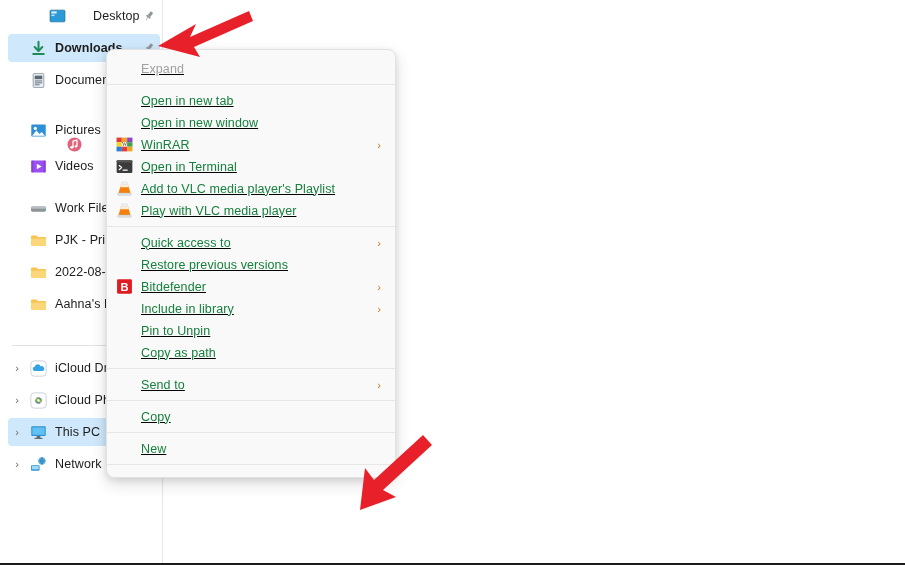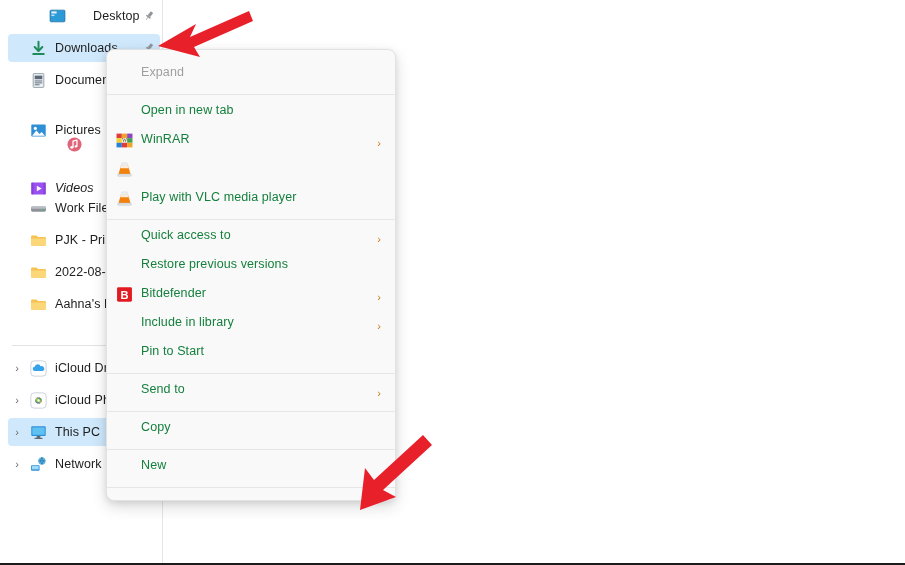--- a/index.html
+++ b/index.html
@@ -144,24 +144,26 @@
     box-shadow: 0 6px 16px rgba(0,0,0,0.14), 0 2px 6px rgba(0,0,0,0.09);
     padding: 0;
     box-sizing: border-box;
     overflow: hidden;
   }
 
   .menu-item {
     position: relative;
     height: 21px;
     display: flex;
+    align-items: center;
     padding: 0 8px 0 6px;
     box-sizing: border-box;
-    margin: 8px 2px;
+    margin: 1px 2px;
     border-radius: 4px;
+    text-decoration: underline;
   }
 
   .menu-item.disabled .menu-label { color: #a0a0a0; }
 
   .menu-ic {
     width: 18px;
     min-width: 18px;
     height: 16px;
     margin-right: 8px;
     display: flex;
@@ -225,21 +227,21 @@
         </div>
         <div class="nav-pin" style="top: 2px;">
           <svg width="12" height="12" viewBox="0 0 16 16">
             <g transform="rotate(38 8 8)">
               <rect x="6" y="1.6" width="4" height="6.6" rx="0.6" fill="#8f959b"></rect>
               <rect x="4.6" y="8.2" width="6.8" height="2.1" rx="0.8" fill="#8f959b"></rect>
               <rect x="7.55" y="10.3" width="0.9" height="4" fill="#8f959b"></rect>
             </g>
           </svg>
         </div>
-        <div class="nav-row selected" style="top: 34px;">
+        <div class="nav-row selected" style="top: 34px; font-weight: bold;">
           <span class="nav-chevron hidden">›</span>
           <span class="nav-icon">
             <svg class="ic" width="17" height="17" viewBox="0 0 16 16">
               <path d="M8 1.6 L8 8.6" stroke="#1f8a5a" stroke-width="1.9" stroke-linecap="round"></path>
               <path d="M4.4 6.6 L8 10.3 L11.6 6.6" fill="none" stroke="#1f8a5a" stroke-width="1.9" stroke-linecap="round" stroke-linejoin="round"></path>
               <path d="M3 13.2 L13 13.2" stroke="#1f8a5a" stroke-width="1.8" stroke-linecap="round"></path>
             </svg>
           </span>
           <span class="nav-label">Downloads</span>
         </div>
@@ -282,21 +284,21 @@
             <svg class="ic" width="17" height="17" viewBox="0 0 16 16">
               <circle cx="8" cy="8" r="6.6" fill="#e0637a"></circle>
               <path d="M10.3 3.8 L10.3 9.6" stroke="#ffffff" stroke-width="1.2" stroke-linecap="round"></path>
               <path d="M10.3 3.8 L6.6 4.8 L6.6 10.5" stroke="#ffffff" stroke-width="1.2" fill="none" stroke-linejoin="round"></path>
               <ellipse cx="5.5" cy="10.7" rx="1.5" ry="1.2" fill="#ffffff"></ellipse>
               <ellipse cx="9.3" cy="9.8" rx="1.3" ry="1.05" fill="#ffffff"></ellipse>
             </svg>
           </span>
           <span class="nav-label">Music</span>
         </div>
-        <div class="nav-row" style="top: 174px; font-style: italic;">
+        <div class="nav-row" style="top: 152px;">
           <span class="nav-chevron hidden">›</span>
           <span class="nav-icon">
             <svg class="ic" width="17" height="17" viewBox="0 0 16 16">
               <rect x="1.2" y="2.4" width="13.6" height="11.2" rx="1" fill="#9a4ff0"></rect>
               <rect x="1.2" y="2.4" width="2" height="11.2" fill="#7a33d0" opacity="0.55"></rect>
               <rect x="12.8" y="2.4" width="2" height="11.2" fill="#7a33d0" opacity="0.55"></rect>
               <polygon points="6.4,5.4 11,8 6.4,10.6" fill="#ffffff"></polygon>
             </svg>
           </span>
           <span class="nav-label">Videos</span>
@@ -405,20 +407,24 @@
   <div class="menu-pad-top"></div>
   <div id="menu-rows">
       <div class="menu-item disabled">
         <span class="menu-ic"></span>
         <span class="menu-label">Expand</span>
       </div>
       <div class="menu-sep"></div>
       <div class="menu-item">
         <span class="menu-ic"></span>
         <span class="menu-label">Open in new tab</span>
+      </div>
+      <div class="menu-item">
+        <span class="menu-ic"></span>
+        <span class="menu-label">Open in new window</span>
       </div>
       <div class="menu-item">
         <span class="menu-ic">
           <svg class="ic" width="17" height="17" viewBox="0 0 16 16">
             <rect x="0.5" y="1.5" width="15" height="13" fill="#ffffff"></rect>
             <rect x="0.5" y="1.5" width="5" height="4.3" fill="#e23b3b"></rect>
             <rect x="5.5" y="1.5" width="5" height="4.3" fill="#f0a32b"></rect>
             <rect x="10.5" y="1.5" width="5" height="4.3" fill="#8e44c4"></rect>
             <rect x="0.5" y="5.8" width="5" height="4.3" fill="#f0d22b"></rect>
             <rect x="5.5" y="5.8" width="5" height="4.3" fill="#f4f2ee"></rect>
@@ -428,36 +434,48 @@
             <rect x="10.5" y="10.1" width="5" height="4.4" fill="#f0a32b"></rect>
             <text x="8" y="9.6" font-size="5.2" font-family="Liberation Serif, serif" text-anchor="middle" fill="#6a3a14">W</text>
           </svg>
         </span>
         <span class="menu-label">WinRAR</span>
         <span class="submenu-arrow">›</span>
       </div>
       <div class="menu-item">
         <span class="menu-ic">
           <svg class="ic" width="17" height="17" viewBox="0 0 16 16">
-            <path d="M5.6 1.8 H10.4 L11.3 4.4 H4.7 Z" fill="#f0f0f0" stroke="#cfcfcf" stroke-width="0.4"></path>
-            <path d="M4.5 4.6 L11.5 4.6 L13.6 12.3 H2.4 Z" fill="#f2820d"></path>
-            <path d="M4.5 4.6 L11.5 4.6 L12.1 6.8 H3.9 Z" fill="#ffffff" opacity="0.85"></path>
-            <rect x="1.6" y="12.3" width="12.8" height="2.1" rx="0.7" fill="#e0e2e5" stroke="#b9bcc0" stroke-width="0.4"></rect>
+            <rect x="0.6" y="2" width="14.8" height="12" rx="1.1" fill="#3b3b3b"></rect>
+            <rect x="0.6" y="2" width="14.8" height="2.2" rx="1.1" fill="#555555"></rect>
+            <path d="M3 7 L5.3 9 L3 11" fill="none" stroke="#ffffff" stroke-width="1.1" stroke-linecap="round" stroke-linejoin="round"></path>
+            <path d="M6.6 11.4 H10.6" stroke="#ffffff" stroke-width="1.1" stroke-linecap="round"></path>
           </svg>
         </span>
+        <span class="menu-label">Open in Terminal</span>
       </div>
       <div class="menu-item">
         <span class="menu-ic">
           <svg class="ic" width="17" height="17" viewBox="0 0 16 16">
             <path d="M5.6 1.8 H10.4 L11.3 4.4 H4.7 Z" fill="#f0f0f0" stroke="#cfcfcf" stroke-width="0.4"></path>
             <path d="M4.5 4.6 L11.5 4.6 L13.6 12.3 H2.4 Z" fill="#f2820d"></path>
             <path d="M4.5 4.6 L11.5 4.6 L12.1 6.8 H3.9 Z" fill="#ffffff" opacity="0.85"></path>
             <rect x="1.6" y="12.3" width="12.8" height="2.1" rx="0.7" fill="#e0e2e5" stroke="#b9bcc0" stroke-width="0.4"></rect>
           </svg>
         </span>
+        <span class="menu-label">Add to VLC media player's Playlist</span>
+      </div>
+      <div class="menu-item">
+        <span class="menu-ic">
+          <svg class="ic" width="17" height="17" viewBox="0 0 16 16">
+            <path d="M5.6 1.8 H10.4 L11.3 4.4 H4.7 Z" fill="#f0f0f0" stroke="#cfcfcf" stroke-width="0.4"></path>
+            <path d="M4.5 4.6 L11.5 4.6 L13.6 12.3 H2.4 Z" fill="#f2820d"></path>
+            <path d="M4.5 4.6 L11.5 4.6 L12.1 6.8 H3.9 Z" fill="#ffffff" opacity="0.85"></path>
+            <rect x="1.6" y="12.3" width="12.8" height="2.1" rx="0.7" fill="#e0e2e5" stroke="#b9bcc0" stroke-width="0.4"></rect>
+          </svg>
+        </span>
         <span class="menu-label">Play with VLC media player</span>
       </div>
       <div class="menu-sep"></div>
       <div class="menu-item">
         <span class="menu-ic"></span>
         <span class="menu-label">Quick access to</span>
         <span class="submenu-arrow">›</span>
       </div>
       <div class="menu-item">
         <span class="menu-ic"></span>
@@ -473,21 +491,25 @@
         <span class="menu-label">Bitdefender</span>
         <span class="submenu-arrow">›</span>
       </div>
       <div class="menu-item">
         <span class="menu-ic"></span>
         <span class="menu-label">Include in library</span>
         <span class="submenu-arrow">›</span>
       </div>
       <div class="menu-item">
         <span class="menu-ic"></span>
-        <span class="menu-label">Pin to Start</span>
+        <span class="menu-label">Pin to Unpin</span>
+      </div>
+      <div class="menu-item">
+        <span class="menu-ic"></span>
+        <span class="menu-label">Copy as path</span>
       </div>
       <div class="menu-sep"></div>
       <div class="menu-item">
         <span class="menu-ic"></span>
         <span class="menu-label">Send to</span>
         <span class="submenu-arrow">›</span>
       </div>
       <div class="menu-sep"></div>
       <div class="menu-item">
         <span class="menu-ic"></span>

